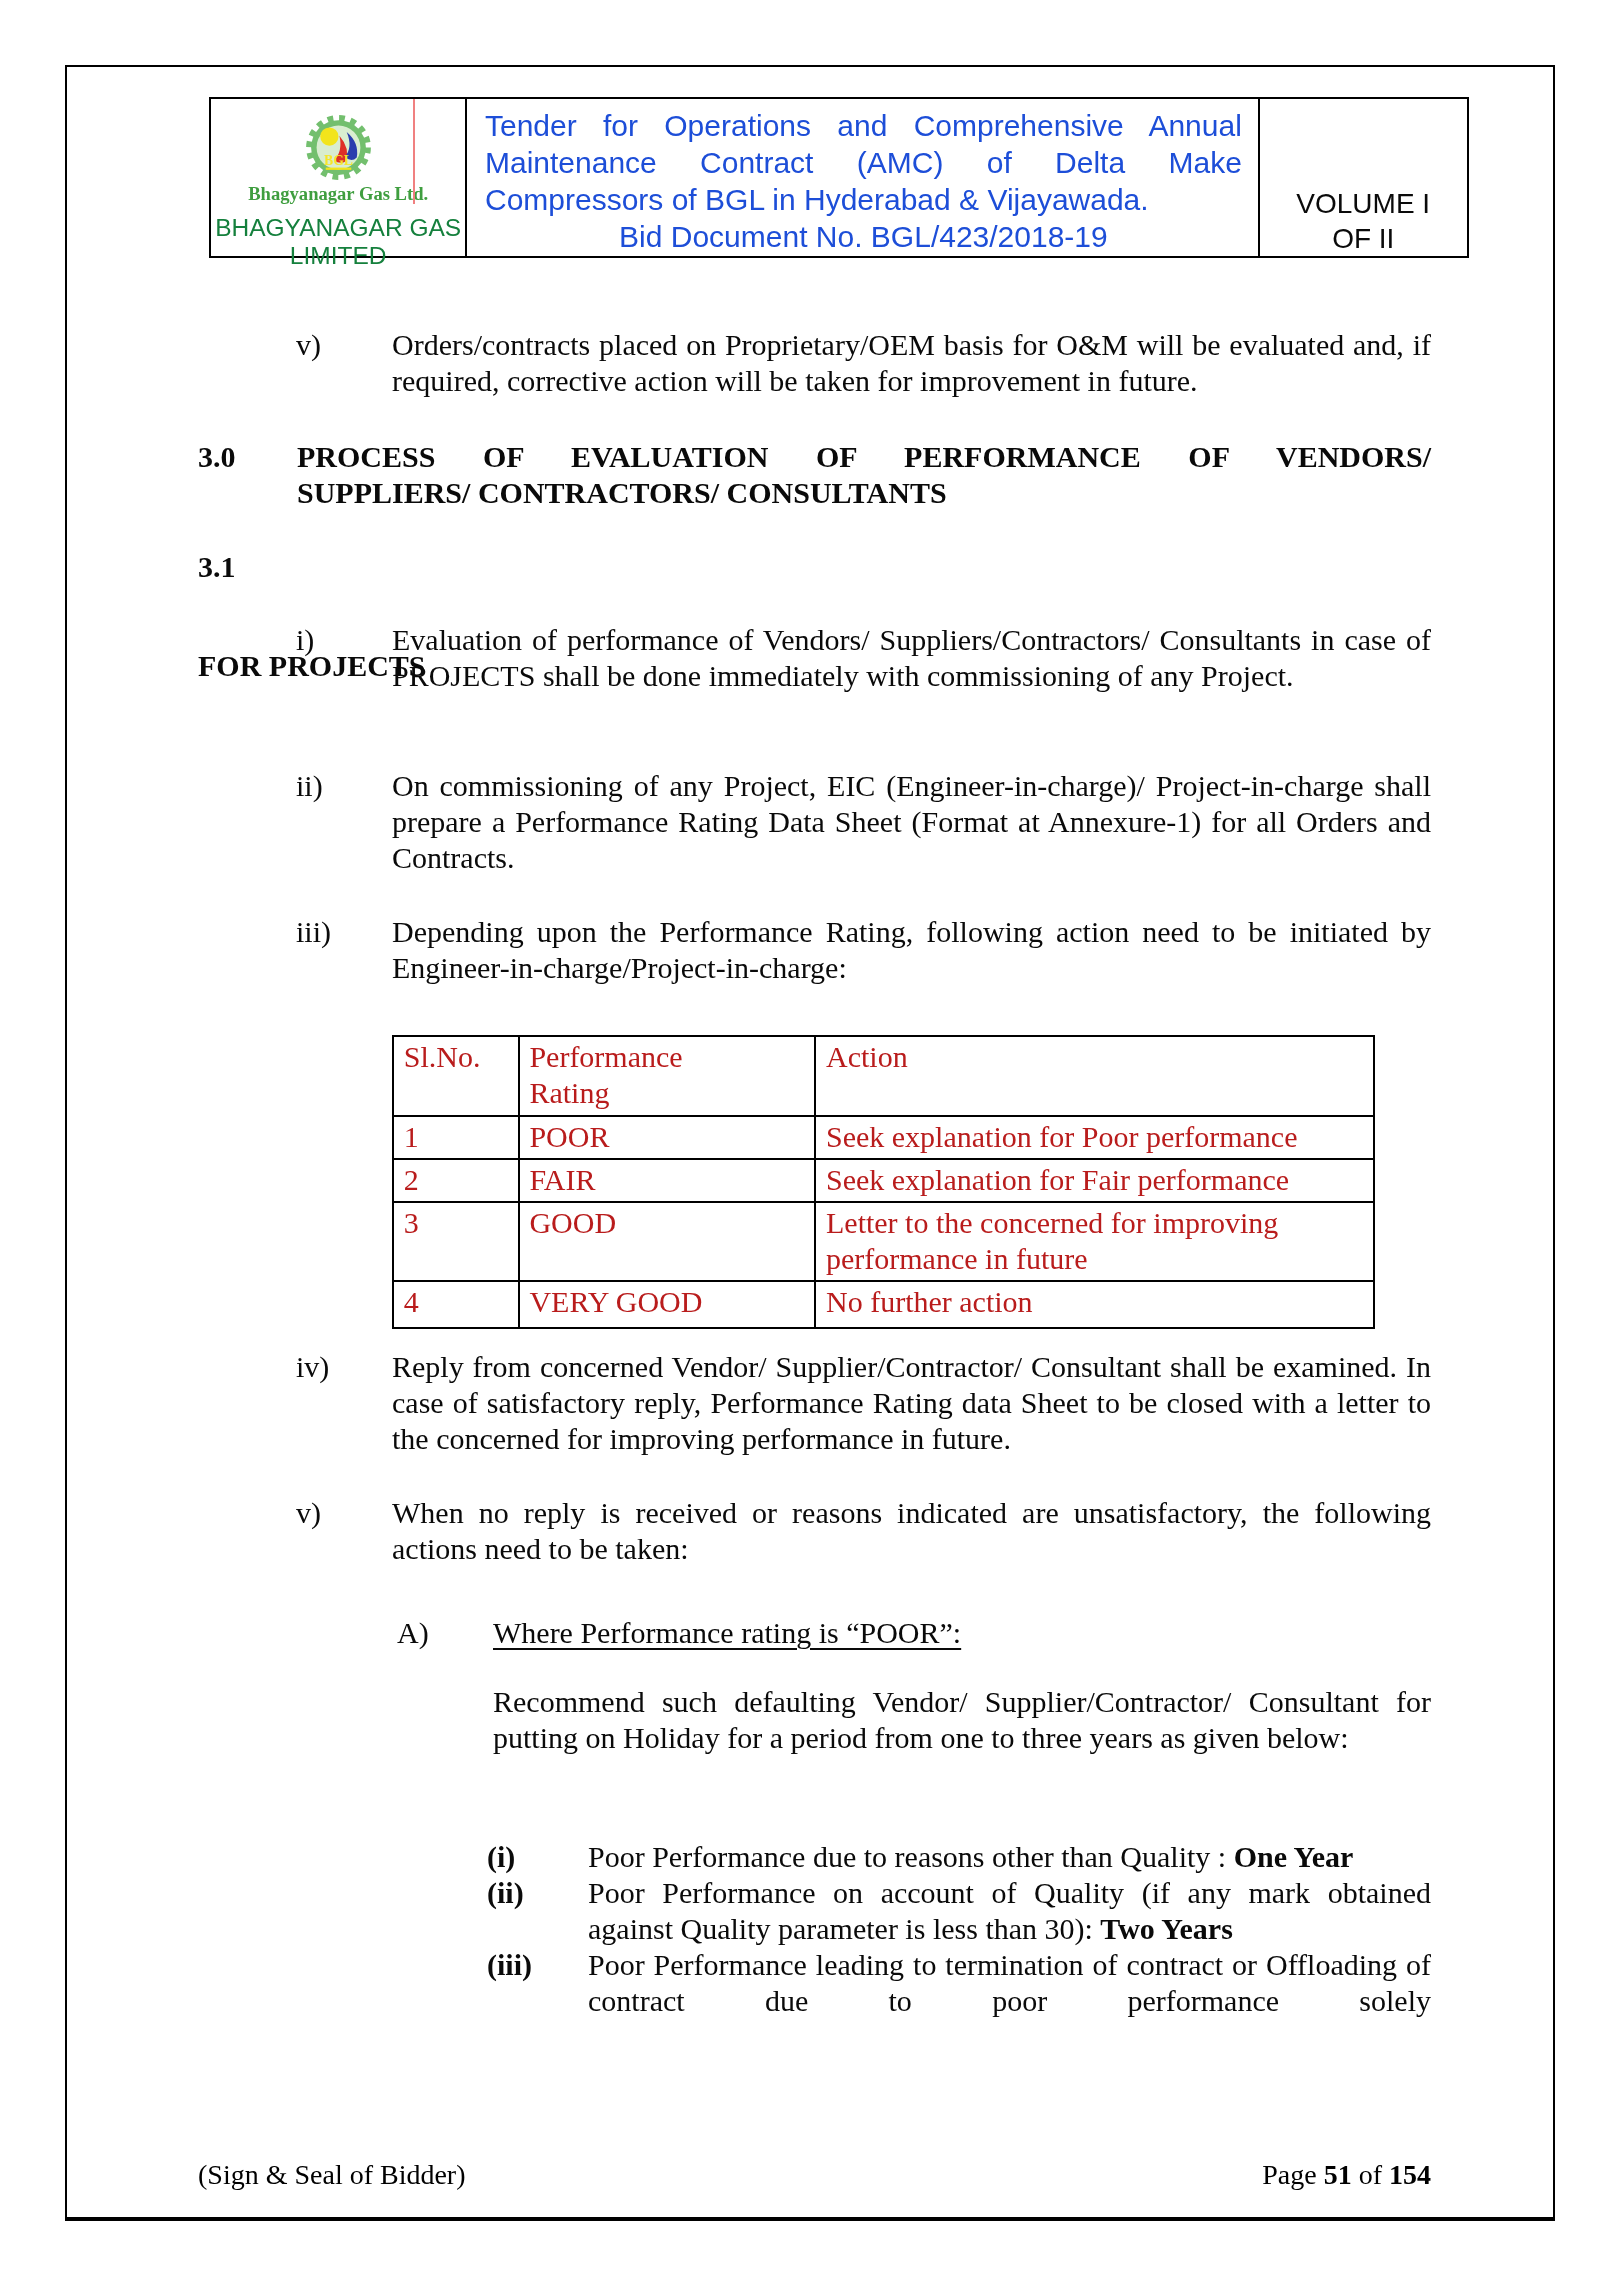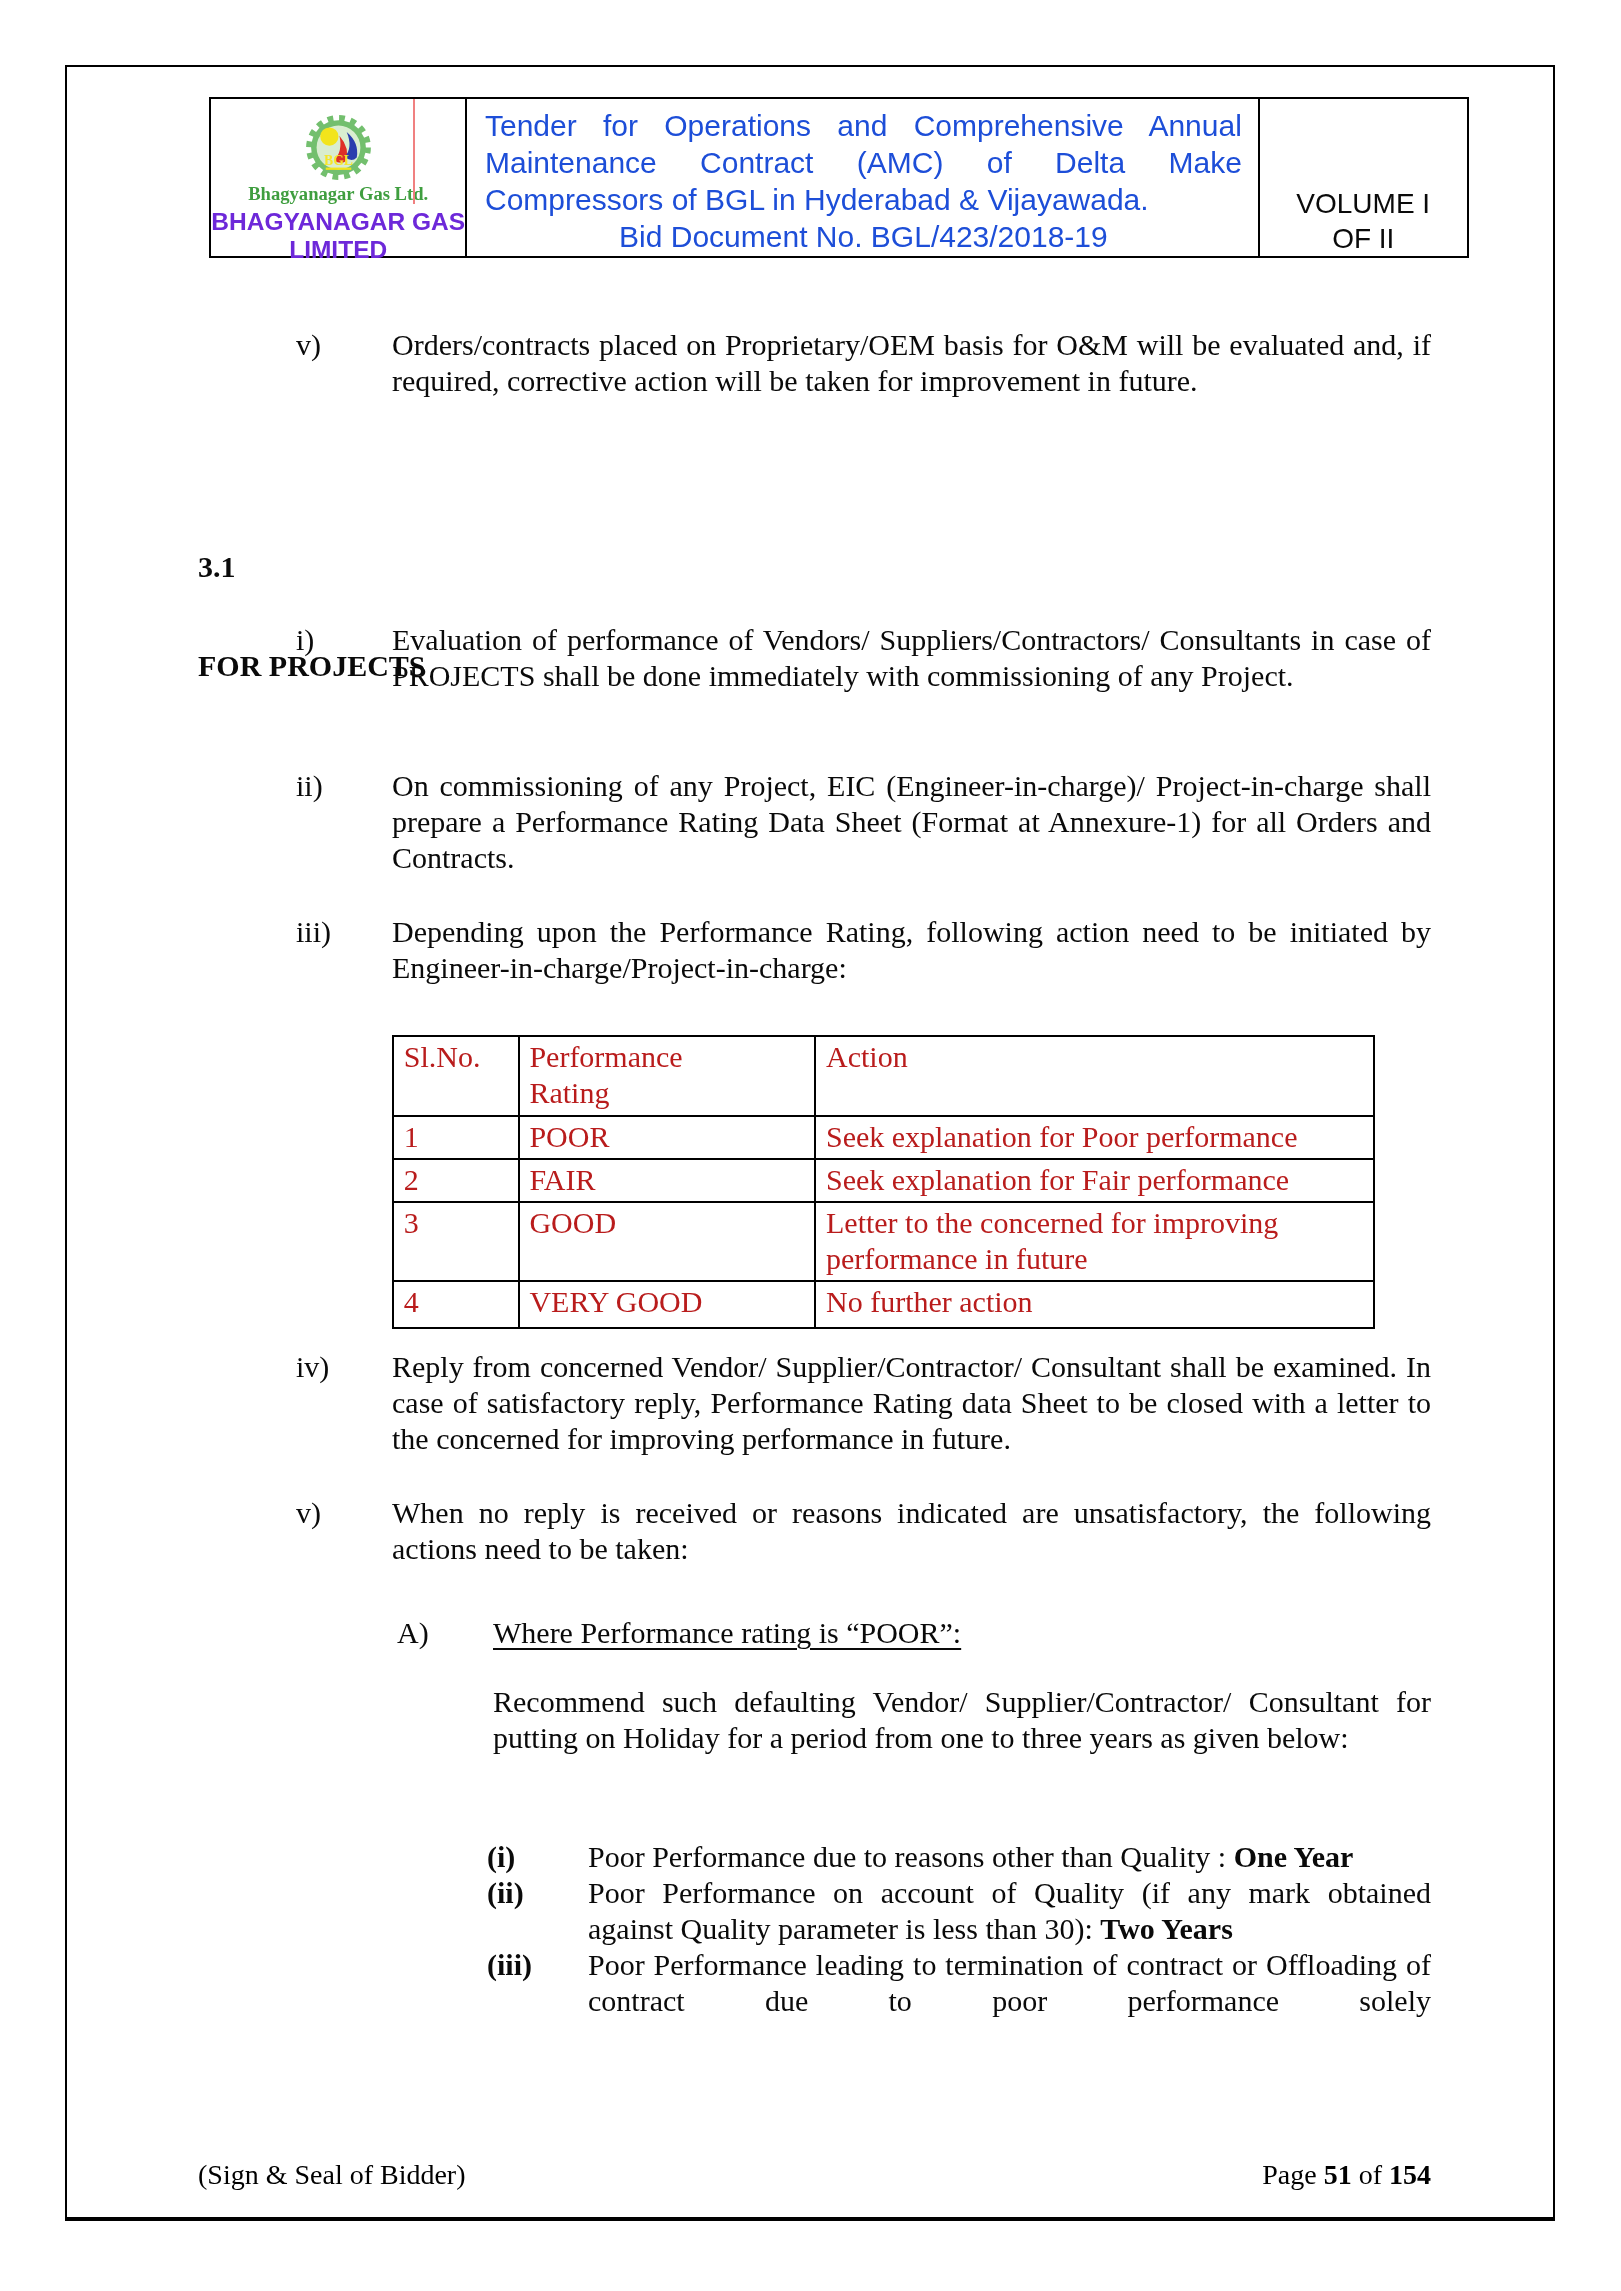--- a/index.html
+++ b/index.html
@@ -10,21 +10,21 @@
   .sans{font-family:"Liberation Sans","DejaVu Sans",sans-serif;}
 
   
   .header-table{position:absolute;left:209px;top:97px;width:1260px;height:161px;
         display:flex;border:2px solid #000;box-sizing:border-box;background:#fff;}
   .cell-logo{width:257px;box-sizing:border-box;border-right:2px solid #000;
         position:relative;text-align:center;}
   .red-rule{position:absolute;left:202px;top:0;width:2px;height:105px;background:#f08080;}
   .emblem{margin:11.8px auto 0 auto;display:block;}
   .logo-caption{font-size:18.6px;line-height:19.6px;color:#3f9e3f;font-weight:bold;margin-top:0px;}
-  .company{font-size:24.5px;line-height:28px;margin-top:5px;color:#6d28d9;font-weight:bold;}
+  .company{font-size:24.5px;line-height:28px;margin-top:11px;color:#15803d;}
   .cell-title{width:794px;box-sizing:border-box;border-right:2px solid #000;
         padding:7.8px 15.7px 0 17.6px;font-size:30px;line-height:37px;color:#1d4ed8;}
   .jline{text-align:justify;text-align-last:justify;}
   .lline{text-align:left;}
   .cline{text-align:center;}
   .cell-volume{width:208px;box-sizing:border-box;display:flex;flex-direction:column;
         justify-content:flex-end;align-items:center;font-size:28px;line-height:35px;color:#0a0a0a;}
 
   
   .blk{position:absolute;font-size:30px;line-height:36px;color:#0a0a0a;}
@@ -91,20 +91,27 @@
       <div>VOLUME I</div>
       <div>OF II</div>
     </div>
   </div>
 
   <div class="blk flexrow" style="left:296px;top:327px;width:1135px;">
     <div class="mk2">v)</div>
     <div class="jt">Orders/contracts placed on Proprietary/OEM basis for O&amp;M will be evaluated and, if required, corrective action will be taken for improvement in future.</div>
   </div>
 
+  <div class="blk flexrow bold" style="left:198px;top:439px;width:1233px;">
+    <div class="mk1">3.0</div>
+    <div style="flex:1;">
+      <div class="jt jt-last">PROCESS OF EVALUATION OF PERFORMANCE OF VENDORS/</div>
+      <div>SUPPLIERS/ CONTRACTORS/ CONSULTANTS</div>
+    </div>
+  </div>
 
   <div class="blk flexrow bold" style="left:198px;top:549px;width:1233px;flex-direction:column;">
     <div class="mk1">3.1</div>
     <div>FOR PROJECTS</div>
   </div>
 
   <div class="blk flexrow" style="left:296px;top:622px;width:1135px;">
     <div class="mk2">i)</div>
     <div class="jt">Evaluation of performance of Vendors/ Suppliers/Contractors/ Consultants in case of PROJECTS shall be done immediately with commissioning of any Project.</div>
   </div>

